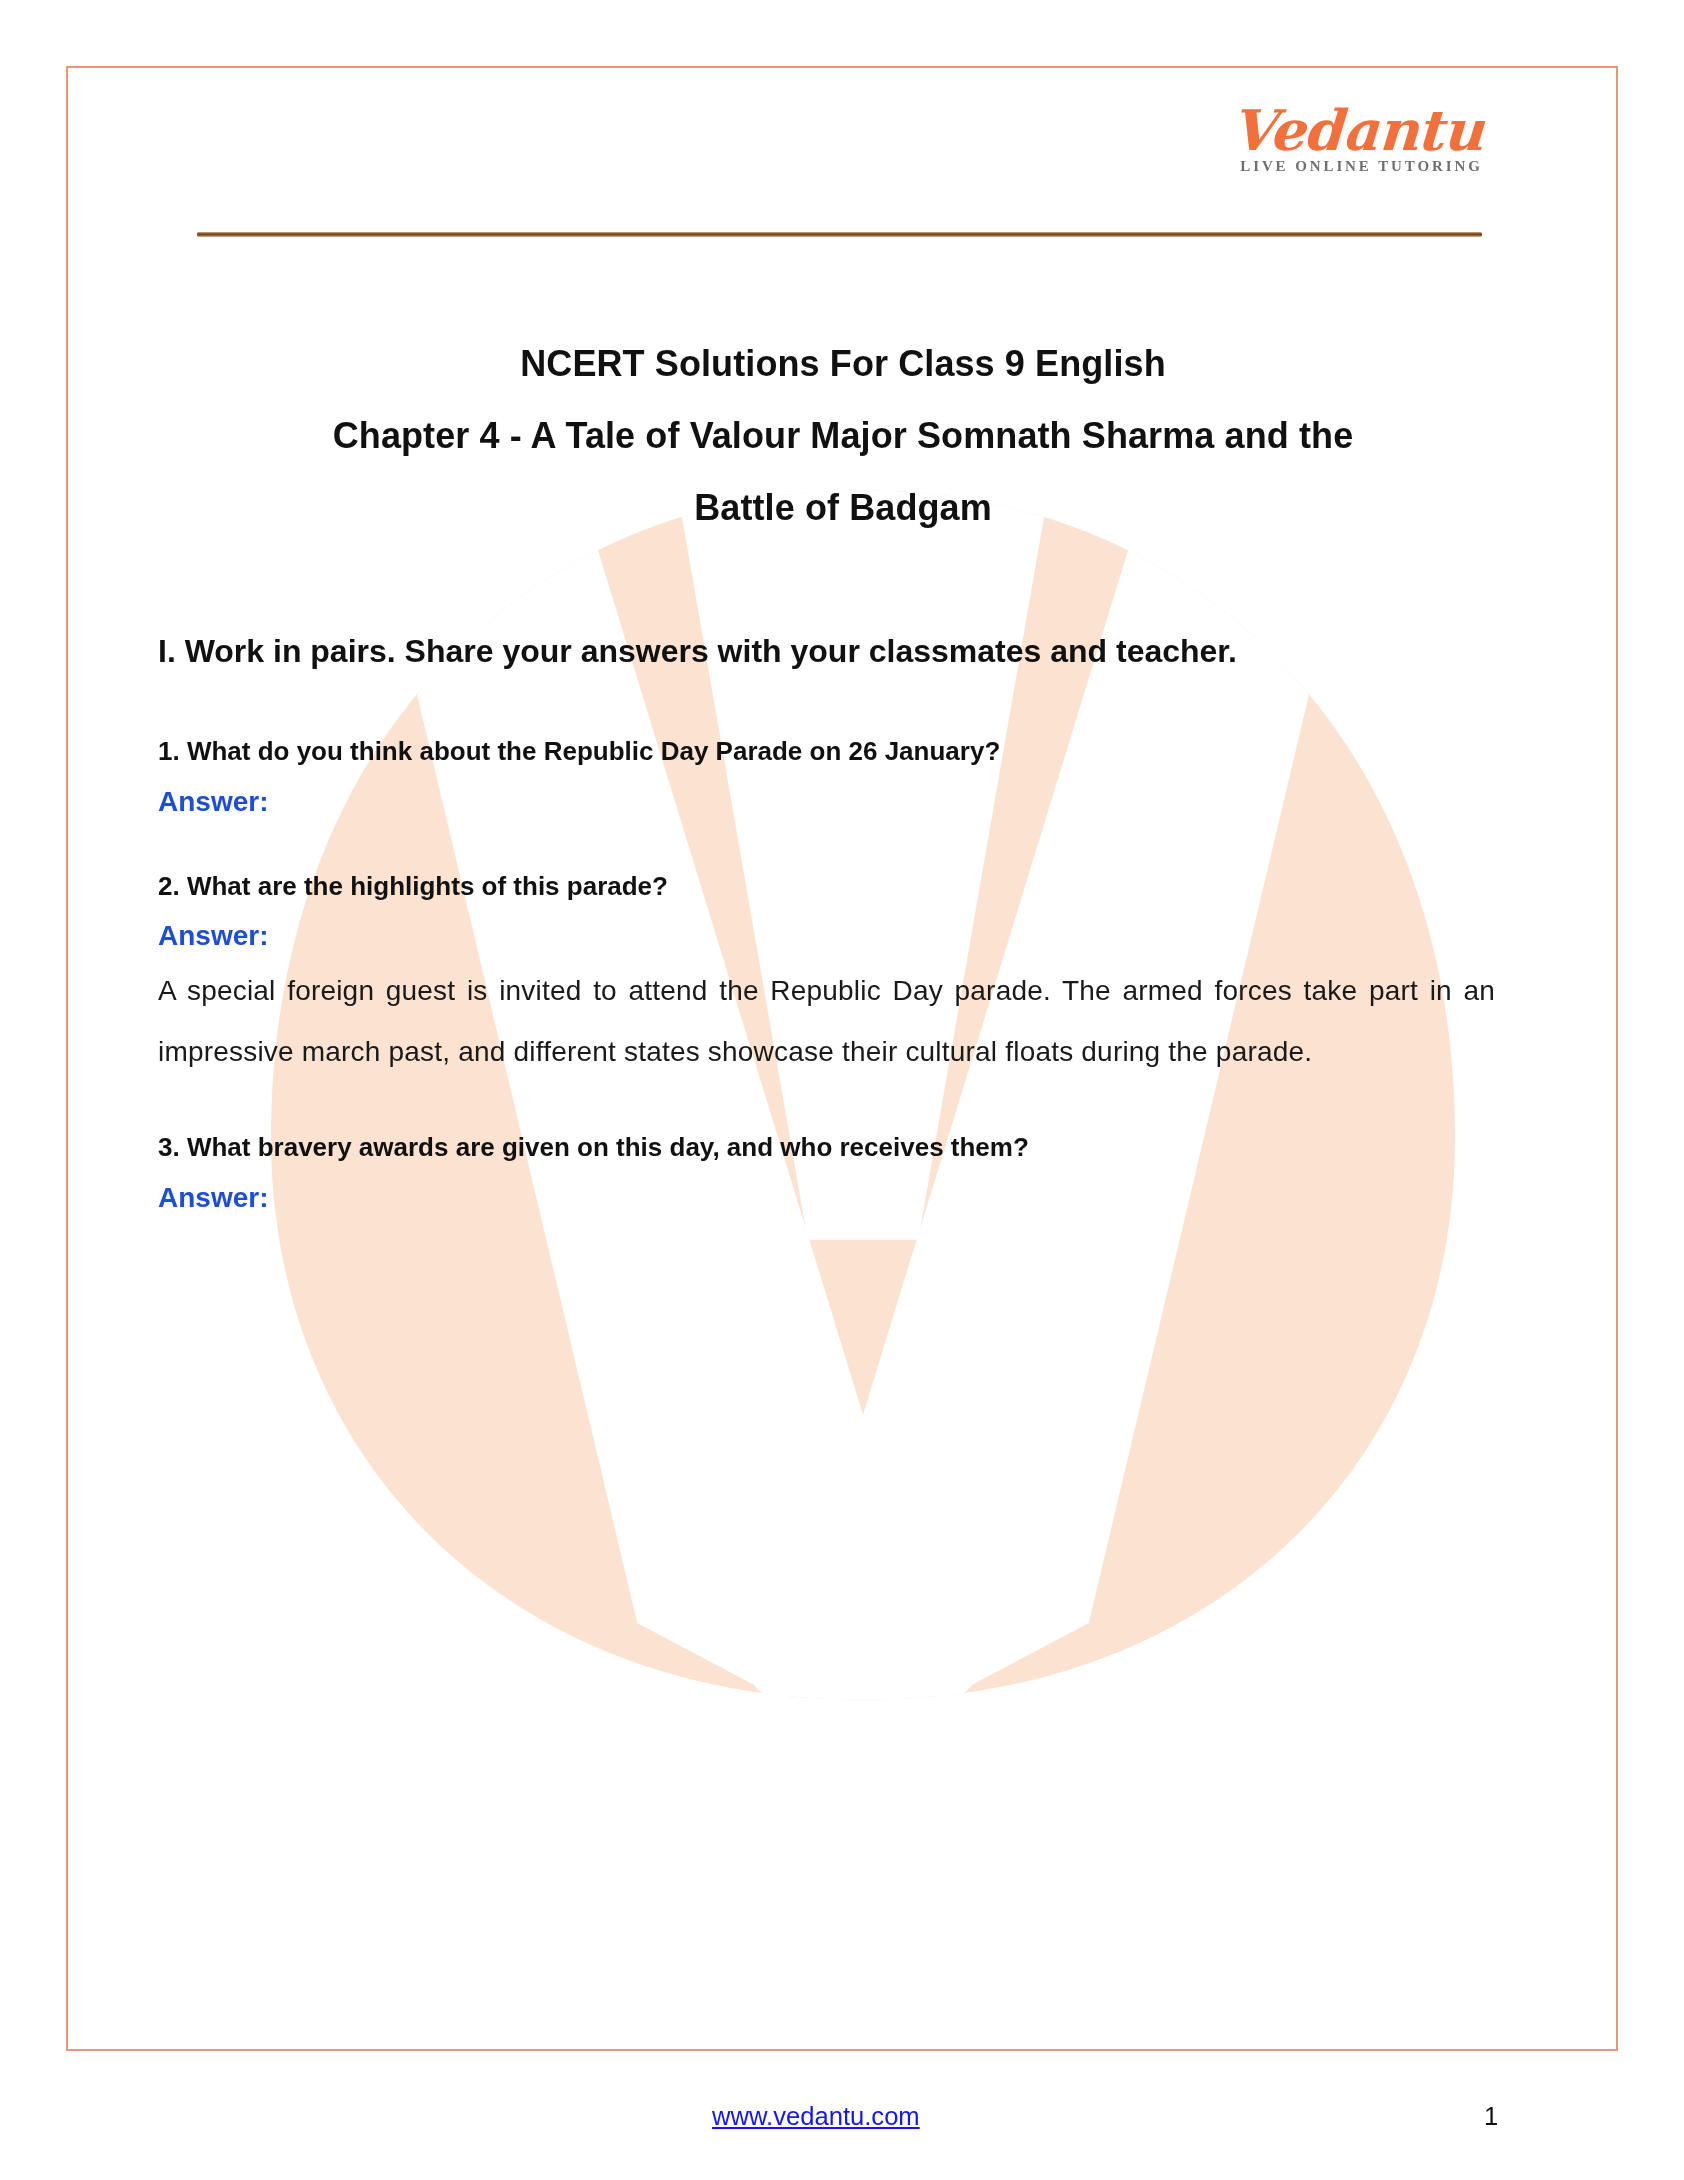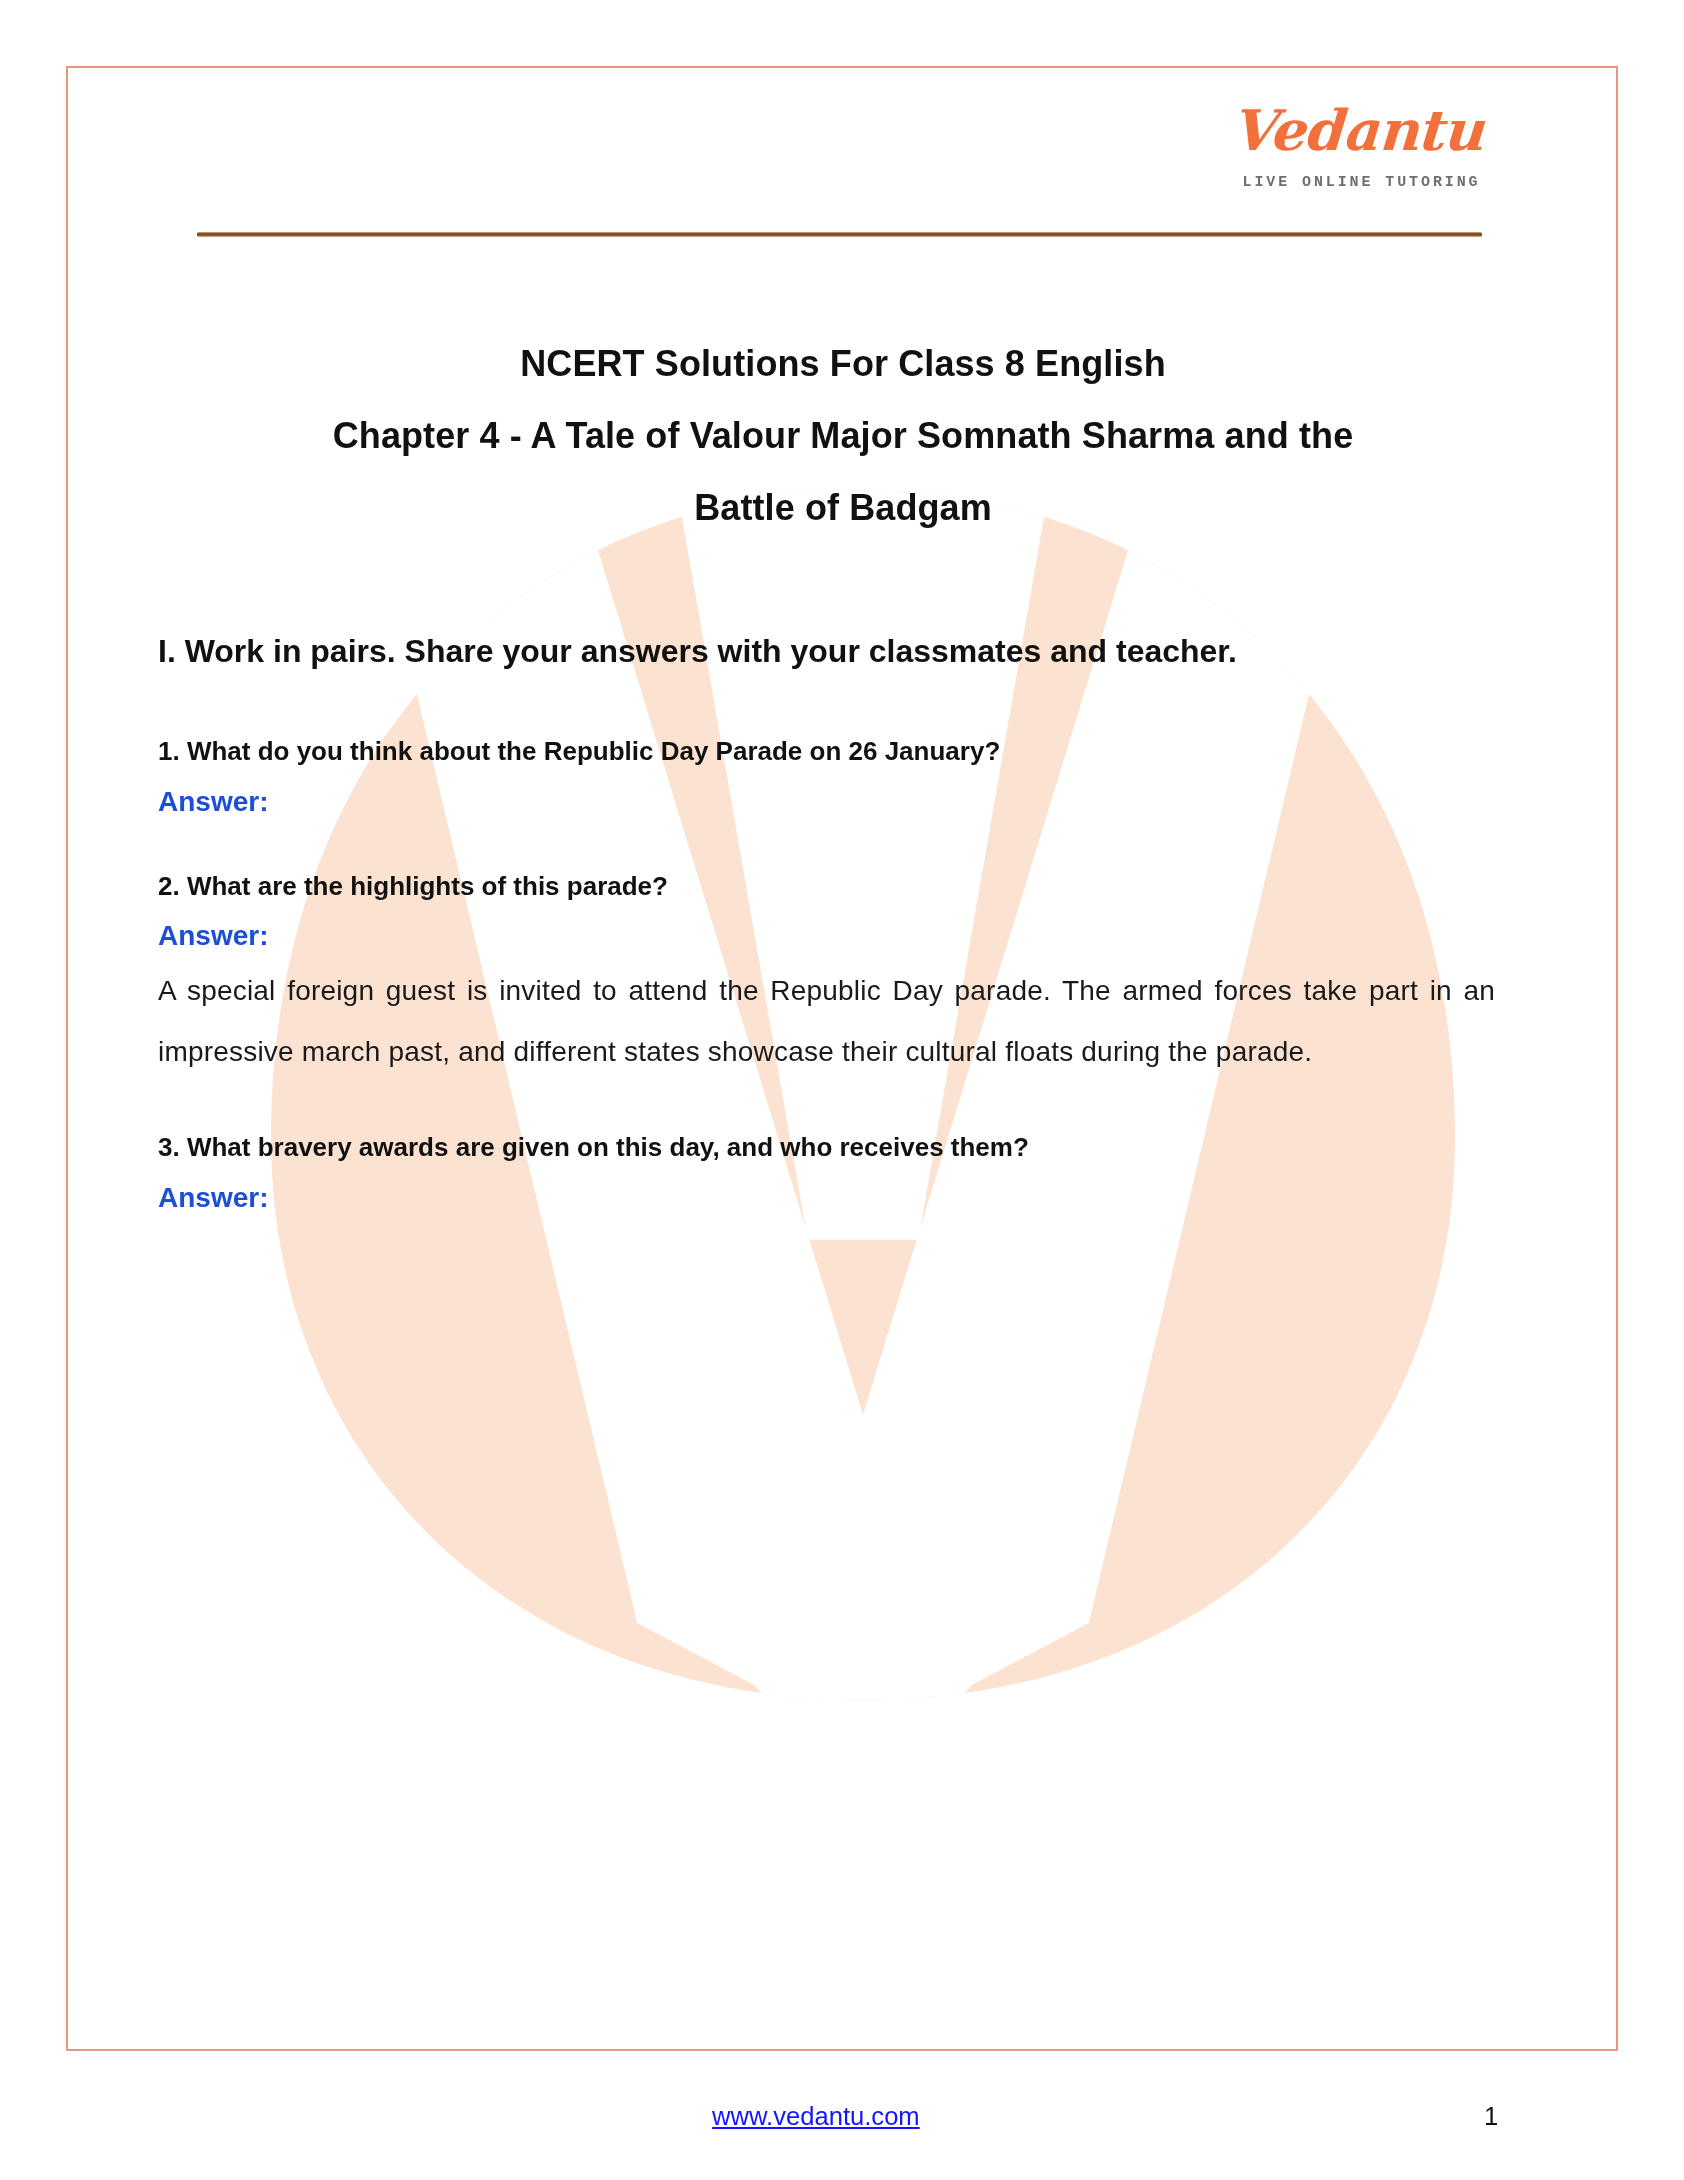--- a/index.html
+++ b/index.html
@@ -64,26 +64,26 @@
     font-weight: bold;
     font-size: 56px;
     color: #f2703c;
     letter-spacing: -0.9px;
     line-height: 1;
     transform: skewX(-6deg);
     display: block;
   }
   .logo-tag {
     display: block;
-    margin-top: 16px;
+    margin-top: 0;
     font-size: 15px;
     letter-spacing: 2.9px;
     color: #6f6f6f;
     font-weight: bold;
-    font-family: Liberation Mono, monospace;
+    font-family: Liberation Serif, serif;
   }
 
   .rule {
     position: absolute;
     left: 197px;
     top: 232px;
     width: 1285px;
     height: 5.1px;
     background: linear-gradient(to bottom,
                 #cfa884 0%, #8a5a2f 30%, #6b4220 55%, #b98a61 85%, #e3cbb4 100%);
@@ -206,21 +206,21 @@
 <div class="sheet">
 
   <div class="logo-block">
     <span class="logo-word">Vedantu</span>
     <span class="logo-tag">LIVE ONLINE TUTORING</span>
   </div>
 
   <div class="rule"></div>
 
   <div class="title-wrap">
-    <div class="title-line">NCERT Solutions For Class 8 English</div>
+    <div class="title-line">NCERT Solutions For Class 9 English</div>
     <div class="title-line">Chapter 4 - A Tale of Valour Major Somnath Sharma and the</div>
     <div class="title-line">Battle of Badgam</div>
   </div>
 
   <div class="content">
 
     <p class="section-heading">I. Work in pairs. Share your answers with your classmates and teacher.</p>
 
     <div class="qa-block">
       <p class="q-heading">1. What do you think about the Republic Day Parade on 26 January?</p>

